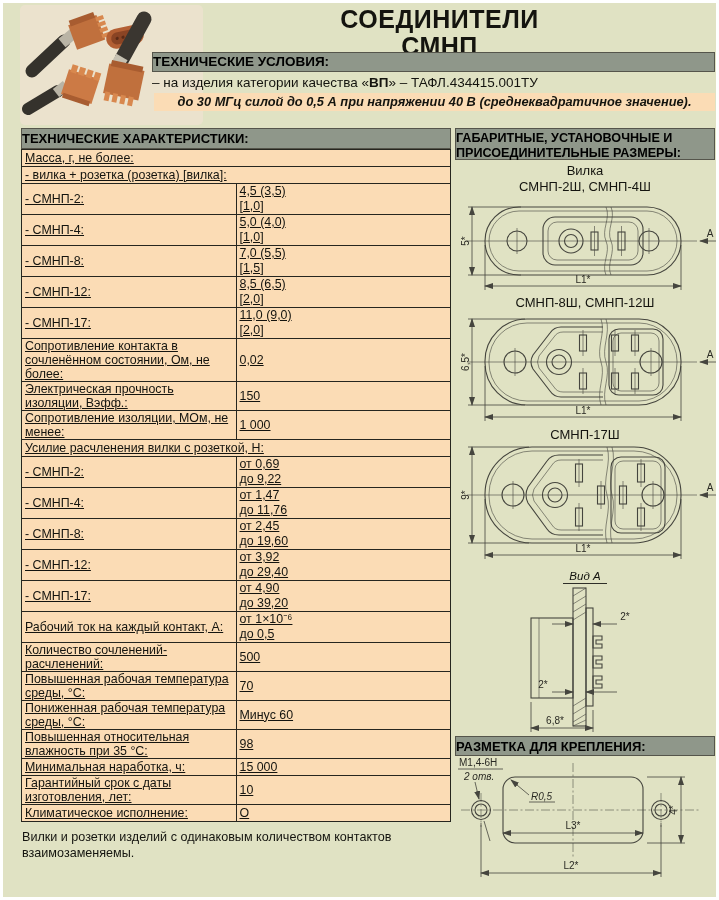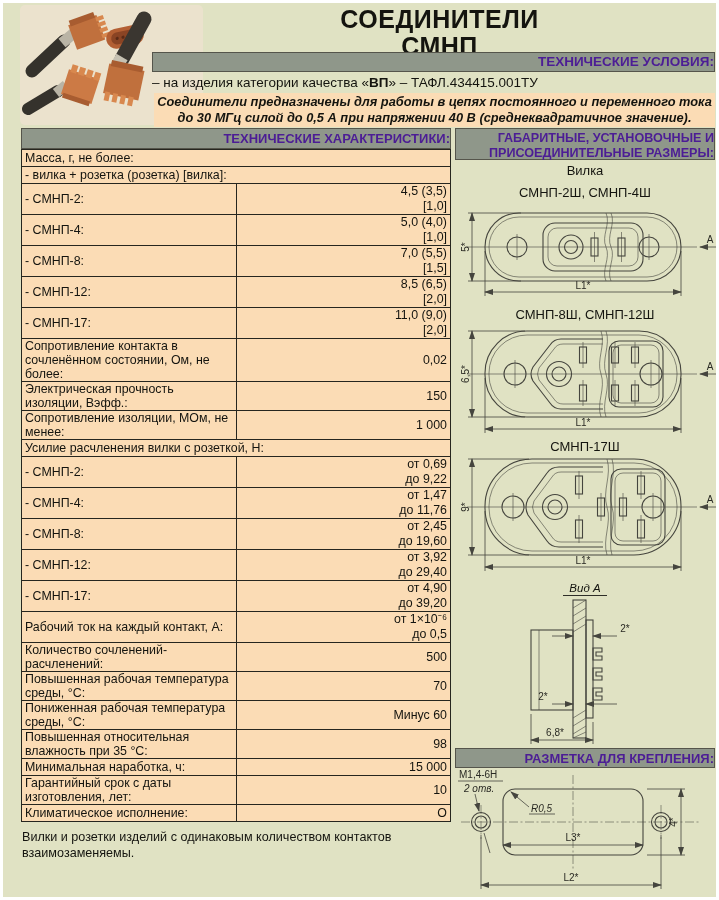--- a/index.html
+++ b/index.html
@@ -3,43 +3,43 @@
 <meta charset="utf-8">
 <style>
   html,body{margin:0;padding:0;}
   body{width:719px;height:900px;background:#ffffff;font-family:"Liberation Sans",sans-serif;color:#14140f;position:relative;}
   .page{position:absolute;left:0;top:0;width:719px;height:900px;background:#e0e2c3;border:3px solid #fff;box-sizing:border-box;overflow:hidden;}
 
   
   .header{position:relative;height:125px;}
   .photo{position:absolute;left:17px;top:2px;}
   .title{position:absolute;left:160px;right:0;top:3px;text-align:center;font-size:25px;font-weight:700;line-height:27px;letter-spacing:.5px;}
-  .bar{background:#8f978a;border:1px solid #55554b;color:#4c1d95;font-weight:700;text-align:right;box-sizing:border-box;}
+  .bar{background:#8f978a;border:1px solid #55554b;color:#000000;font-weight:700;text-align:left;box-sizing:border-box;}
   .bar-tu{position:absolute;left:149px;right:1px;top:49px;height:20px;font-size:13.5px;line-height:18px;}
   .quality{position:absolute;left:149px;right:1px;top:71px;height:18px;font-size:13.5px;text-align:left;line-height:18px;}
   .desc{position:absolute;left:151px;right:1px;top:90px;background:#fbdcb5;font-style:italic;font-weight:700;font-size:12.8px;line-height:16px;text-align:center;padding:1px 0;}
 
   
   .main{display:flex;gap:4px;padding:0 1px 0 18px;align-items:flex-start;}
   .char-col{width:430px;flex:0 0 430px;}
   .dim-col{flex:1;min-width:0;}
 
   .char-bar{width:430px;height:21px;font-size:13px;line-height:20px;}
-  table.chars{border-collapse:collapse;width:430px;table-layout:fixed;}
+  table.chars{border-collapse:collapse;width:430px;table-layout:fixed;text-decoration:underline;}
   table.chars td{border:1px solid #26261f;background:#fbdcb5;font-size:12.4px;padding:0 3px;line-height:14px;vertical-align:middle;}
-  table.chars td.cv{width:82px;text-align:right;white-space:pre-line;line-height:15px;}
+  table.chars td.cv{width:82px;text-align:left;white-space:pre-line;line-height:15px;}
   tr.row-single td{height:16px;}
   tr.row-tall td{height:30px;}
   tr.row-full td{height:16px;}
   .note{font-size:12.6px;line-height:16px;padding:7px 2px 0 1px;width:420px;}
 
   .dim-bar{height:32px;font-size:12.6px;line-height:15px;padding-top:2px;margin-bottom:3px;}
   .mount-bar{height:20px;font-size:13px;line-height:19px;margin:2px 0 1px 0;}
   .cap{text-align:center;font-size:13px;height:16px;line-height:16px;}
-  .cap-b{font-weight:400;margin-top:6px;}
+  .cap-b{font-weight:400;}
   .view-cap{text-align:center;font-size:11.5px;height:14px;line-height:13px;font-style:italic;}
   .view-cap span{border-bottom:1px solid #2e2e28;padding:0 6px 1px 6px;}
 
   svg.draw{display:block;}
   svg.draw .ln{stroke:#45453e;fill:none;stroke-width:1.1;}
   svg.draw .tn{stroke:#45453e;fill:none;stroke-width:.6;}
   svg.draw .dm{stroke:#45453e;fill:none;stroke-width:.8;}
   svg.draw .cl{stroke:#45453e;fill:none;stroke-width:.55;stroke-dasharray:9 2.5 2 2.5;}
   svg.draw text{fill:#2a2a24;font-size:10px;font-family:"Liberation Sans",sans-serif;}
 </style>
@@ -99,21 +99,20 @@
     <div class="title">
       <div>СОЕДИНИТЕЛИ</div>
       <div>СМНП</div>
     </div>
 
     <div class="bar bar-tu">ТЕХНИЧЕСКИЕ УСЛОВИЯ:</div>
 
     <div class="quality"><span>– на изделия категории качества «</span><b>ВП</b><span>» – ТАФЛ.434415.001ТУ</span></div>
 
     <div class="desc">
-      <div>Соединители предназначены для работы в цепях постоянного и переменного тока</div>
       <div>до 30 МГц силой до 0,5 А при напряжении 40 В (среднеквадратичное значение).</div>
     </div>
   </div>
 
   <div class="main">
 
     <div class="char-col">
       <div class="bar char-bar">ТЕХНИЧЕСКИЕ ХАРАКТЕРИСТИКИ:</div>
       <table class="chars">
         <tbody>

